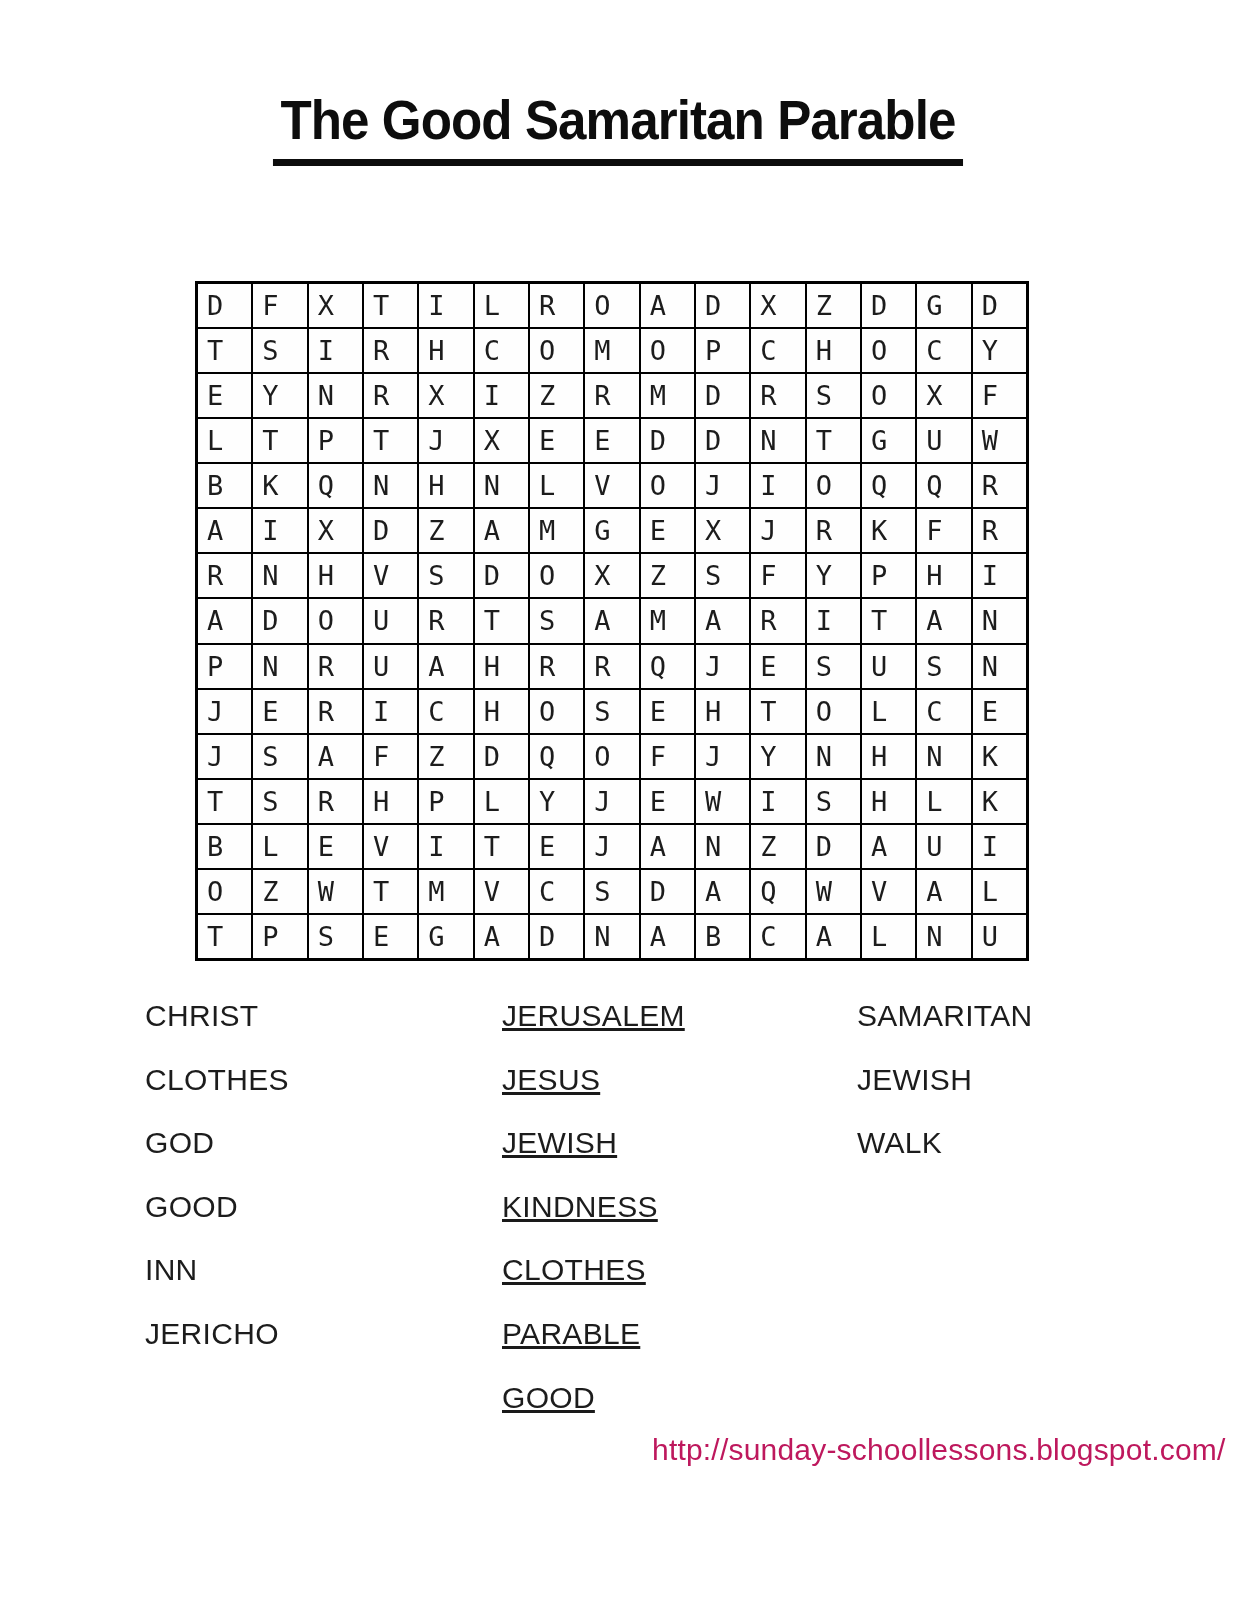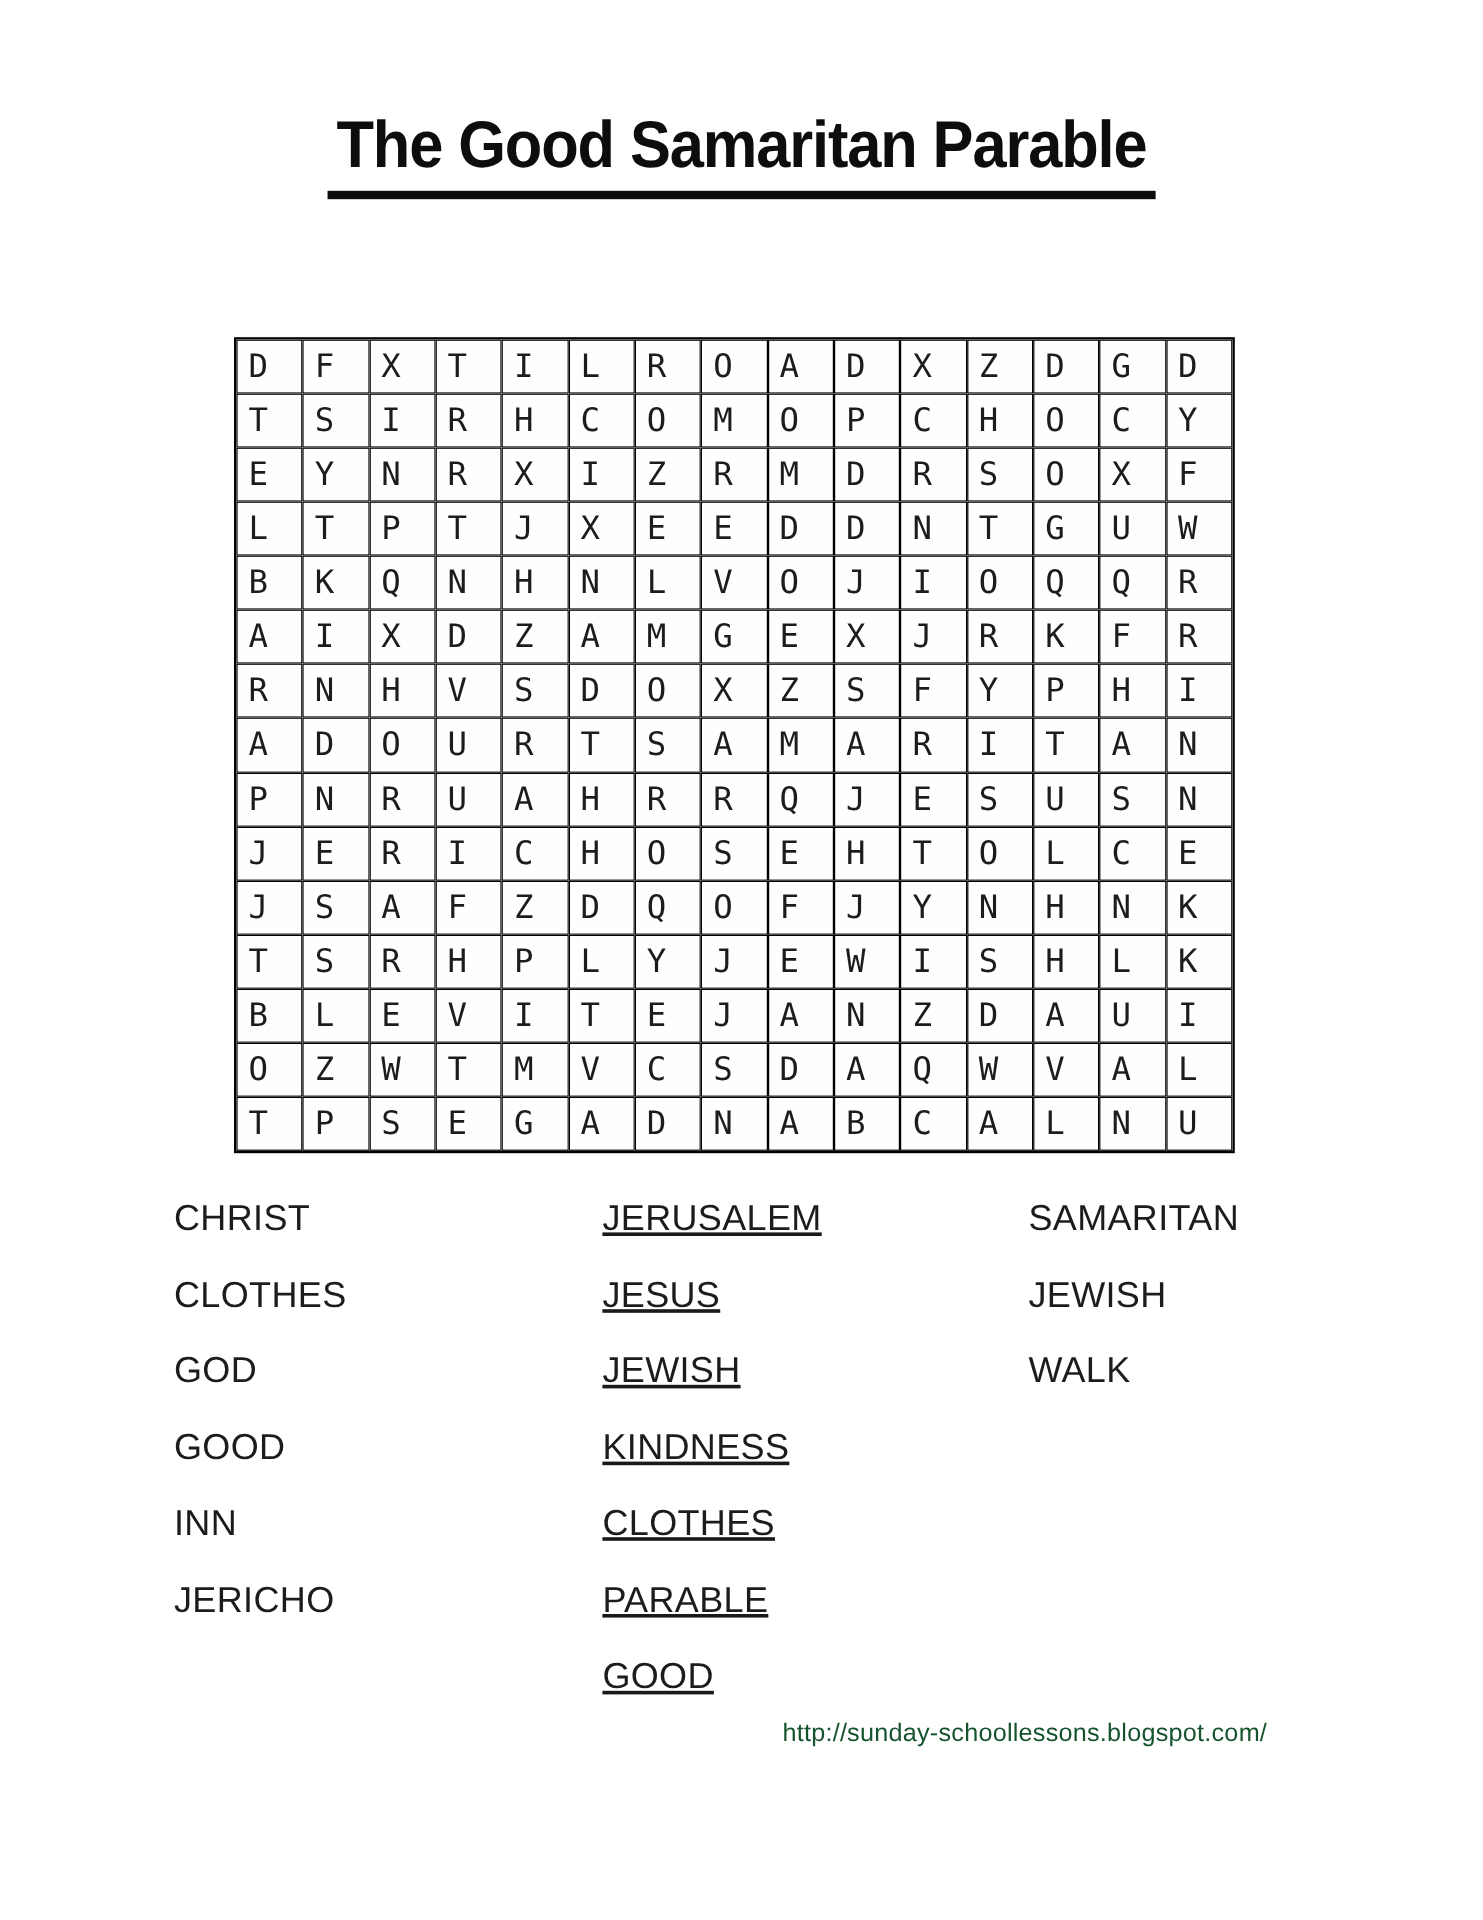--- a/index.html
+++ b/index.html
@@ -81,22 +81,22 @@
     line-height: 63.6px;
     color: #1c1c1c;
     letter-spacing: 0.3px;
     white-space: nowrap;
   }
   
   .footer-url {
     position: absolute;
     top: 1433px;
     left: 652px;
-    font-size: 21px;
-    color: #14532d;
+    font-size: 30px;
+    color: #be185d;
     letter-spacing: 0.2px;
     white-space: nowrap;
   }
 </style>
 </head>
 <body>
 
 <div class="page">
 
   <div class="title-wrap">

